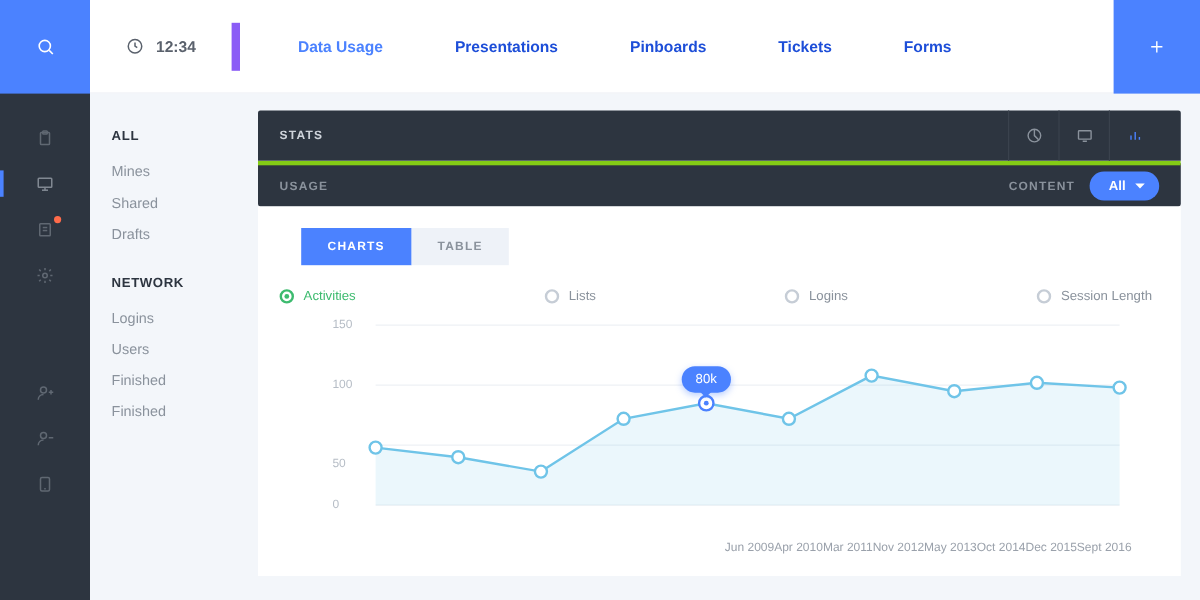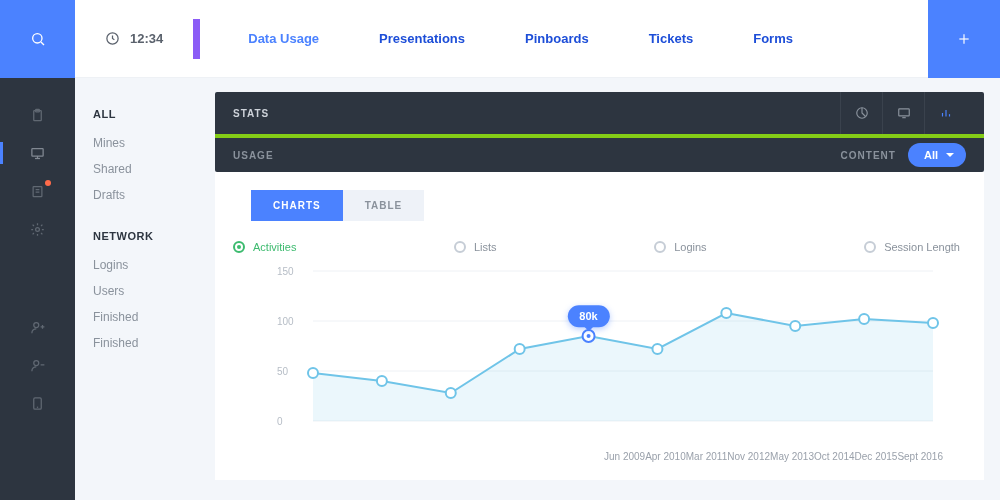--- a/index.html
+++ b/index.html
@@ -65,21 +65,21 @@
 .lg.active { color: #3dbb6f; }
 .lg.active .ring { border-color: #3dbb6f; position: relative; }
 .lg.active .ring::after { content: ''; position: absolute; inset: 2px; background: #3dbb6f; border-radius: 50%; }
 
 .chart { position: relative; height: 180px; width: 710px; margin-left: 0; }
 .chart svg { display: block; }
 .ytick { position: absolute; left: 44px; font-size: 10px; color: #b6bdc6; transform: translateY(-50%); }
 .xlabels { display: flex; justify-content: flex-end; padding: 8px 0 0 86px; width: 710px; }
 .xlabels span { font-size: 10px; color: #9aa1ab; }
 
-.tooltip { position: absolute; background: #4b82ff; color: #fff; font-size: 11px; font-weight: 700; padding: 5px 12px; border-radius: 14px; transform: translate(-50%, -140%); white-space: nowrap; box-shadow: 0 2px 6px rgba(75,130,255,0.4); }
+.tooltip { position: absolute; background: #4b82ff; color: #fff; font-size: 11px; font-weight: 400; padding: 5px 12px; border-radius: 14px; transform: translate(-50%, -140%); white-space: nowrap; box-shadow: 0 2px 6px rgba(75,130,255,0.4); }
 .tooltip::after { content: ''; position: absolute; left: 50%; bottom: -4px; transform: translateX(-50%); width: 0; height: 0; border-left: 5px solid transparent; border-right: 5px solid transparent; border-top: 5px solid #4b82ff; }
 </style>
 </head>
 <body>
 
 <div class="app">
 
   <div class="rail">
     <div class="rail-top">
       <svg width="16" height="16" viewBox="0 0 24 24" fill="none" stroke="#fff" stroke-width="2">
@@ -236,21 +236,21 @@
               </div>
             <div class="lg">
                 <span class="ring"></span>
                 <span>Session Length</span>
               </div>
           </div>
 
           <div class="chart">
             <div class="ytick" style="top:8px">150</div>
             <div class="ytick" style="top:58px">100</div>
-            <div class="ytick" style="top:108px">50</div>
+            <div class="ytick" style="top:124px">50</div>
             <div class="ytick" style="top:158px">0</div>
             <svg id="chartsvg" width="710" height="170">
                 <line x1="80" x2="700" y1="158" y2="158" stroke="#eef1f5" stroke-width="1"></line>
                 <line x1="80" x2="700" y1="108" y2="108" stroke="#eef1f5" stroke-width="1"></line>
                 <line x1="80" x2="700" y1="58" y2="58" stroke="#eef1f5" stroke-width="1"></line>
                 <line x1="80" x2="700" y1="8" y2="8" stroke="#eef1f5" stroke-width="1"></line>
                 <path d="M80,110 L148.88888888888889,118 L217.77777777777777,130 L286.66666666666663,86 L355.55555555555554,73 L424.44444444444446,86 L493.3333333333333,50 L562.2222222222222,63 L631.1111111111111,55.999999999999986 L700,60 L700,158 L80,158 Z" fill="rgba(111,196,232,0.14)"></path>
                 <path d="M80,110 L148.88888888888889,118 L217.77777777777777,130 L286.66666666666663,86 L355.55555555555554,73 L424.44444444444446,86 L493.3333333333333,50 L562.2222222222222,63 L631.1111111111111,55.999999999999986 L700,60" fill="none" stroke="#6fc4e8" stroke-width="2"></path>
                 <circle cx="80" cy="110" r="5" fill="#fff" stroke="#6fc4e8" stroke-width="2"></circle>
                 <circle cx="148.88888888888889" cy="118" r="5" fill="#fff" stroke="#6fc4e8" stroke-width="2"></circle>

